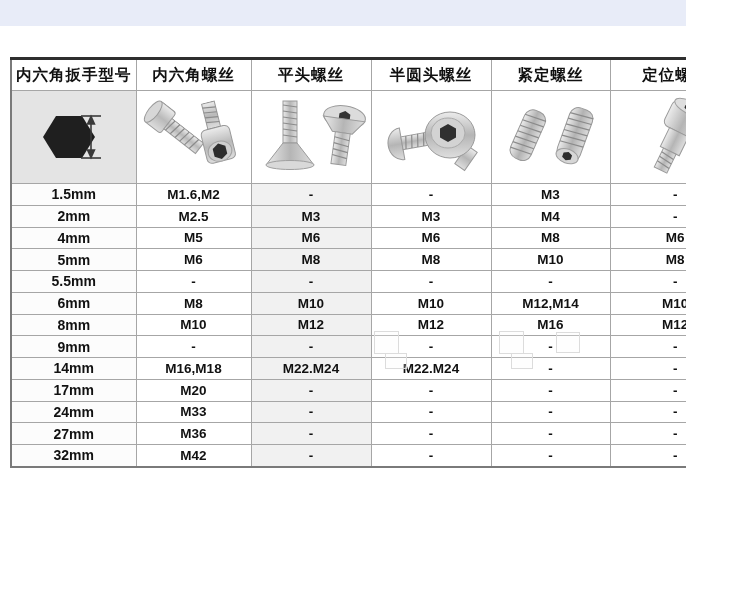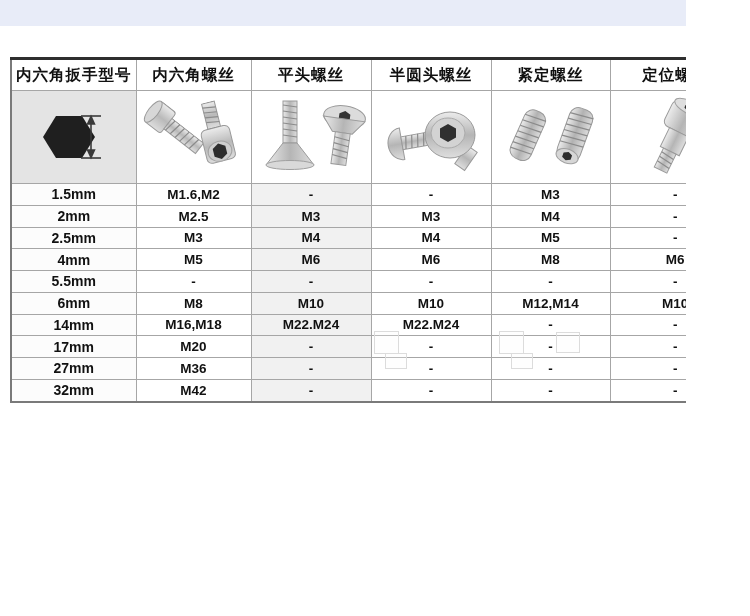--- a/index.html
+++ b/index.html
@@ -237,62 +237,86 @@
           </tr>
           <tr>
             <td class="size-cell">2mm</td>
             <td class="val-cell">M2.5</td>
             <td class="val-cell tint">M3</td>
             <td class="val-cell">M3</td>
             <td class="val-cell">M4</td>
             <td class="val-cell">-</td>
           </tr>
           <tr>
-            <td class="size-cell">2.5mm</td>
-            <td class="val-cell">M3</td>
-            <td class="val-cell tint">M4</td>
-            <td class="val-cell">M4</td>
-            <td class="val-cell">M5</td>
-            <td class="val-cell">-</td>
-          </tr>
-          <tr>
             <td class="size-cell">4mm</td>
             <td class="val-cell">M5</td>
             <td class="val-cell tint">M6</td>
             <td class="val-cell">M6</td>
             <td class="val-cell">M8</td>
             <td class="val-cell">M6</td>
           </tr>
           <tr>
+            <td class="size-cell">5mm</td>
+            <td class="val-cell">M6</td>
+            <td class="val-cell tint">M8</td>
+            <td class="val-cell">M8</td>
+            <td class="val-cell">M10</td>
+            <td class="val-cell">M8</td>
+          </tr>
+          <tr>
             <td class="size-cell">5.5mm</td>
             <td class="val-cell">-</td>
             <td class="val-cell tint">-</td>
             <td class="val-cell">-</td>
             <td class="val-cell">-</td>
             <td class="val-cell">-</td>
           </tr>
           <tr>
             <td class="size-cell">6mm</td>
             <td class="val-cell">M8</td>
             <td class="val-cell tint">M10</td>
             <td class="val-cell">M10</td>
             <td class="val-cell">M12,M14</td>
             <td class="val-cell">M10</td>
           </tr>
           <tr>
+            <td class="size-cell">8mm</td>
+            <td class="val-cell">M10</td>
+            <td class="val-cell tint">M12</td>
+            <td class="val-cell">M12</td>
+            <td class="val-cell">M16</td>
+            <td class="val-cell">M12</td>
+          </tr>
+          <tr>
+            <td class="size-cell">9mm</td>
+            <td class="val-cell">-</td>
+            <td class="val-cell tint">-</td>
+            <td class="val-cell">-</td>
+            <td class="val-cell">-</td>
+            <td class="val-cell">-</td>
+          </tr>
+          <tr>
             <td class="size-cell">14mm</td>
             <td class="val-cell">M16,M18</td>
             <td class="val-cell tint">M22.M24</td>
             <td class="val-cell">M22.M24</td>
             <td class="val-cell">-</td>
             <td class="val-cell">-</td>
           </tr>
           <tr>
             <td class="size-cell">17mm</td>
             <td class="val-cell">M20</td>
+            <td class="val-cell tint">-</td>
+            <td class="val-cell">-</td>
+            <td class="val-cell">-</td>
+            <td class="val-cell">-</td>
+          </tr>
+          <tr>
+            <td class="size-cell">24mm</td>
+            <td class="val-cell">M33</td>
             <td class="val-cell tint">-</td>
             <td class="val-cell">-</td>
             <td class="val-cell">-</td>
             <td class="val-cell">-</td>
           </tr>
           <tr>
             <td class="size-cell">27mm</td>
             <td class="val-cell">M36</td>
             <td class="val-cell tint">-</td>
             <td class="val-cell">-</td>

